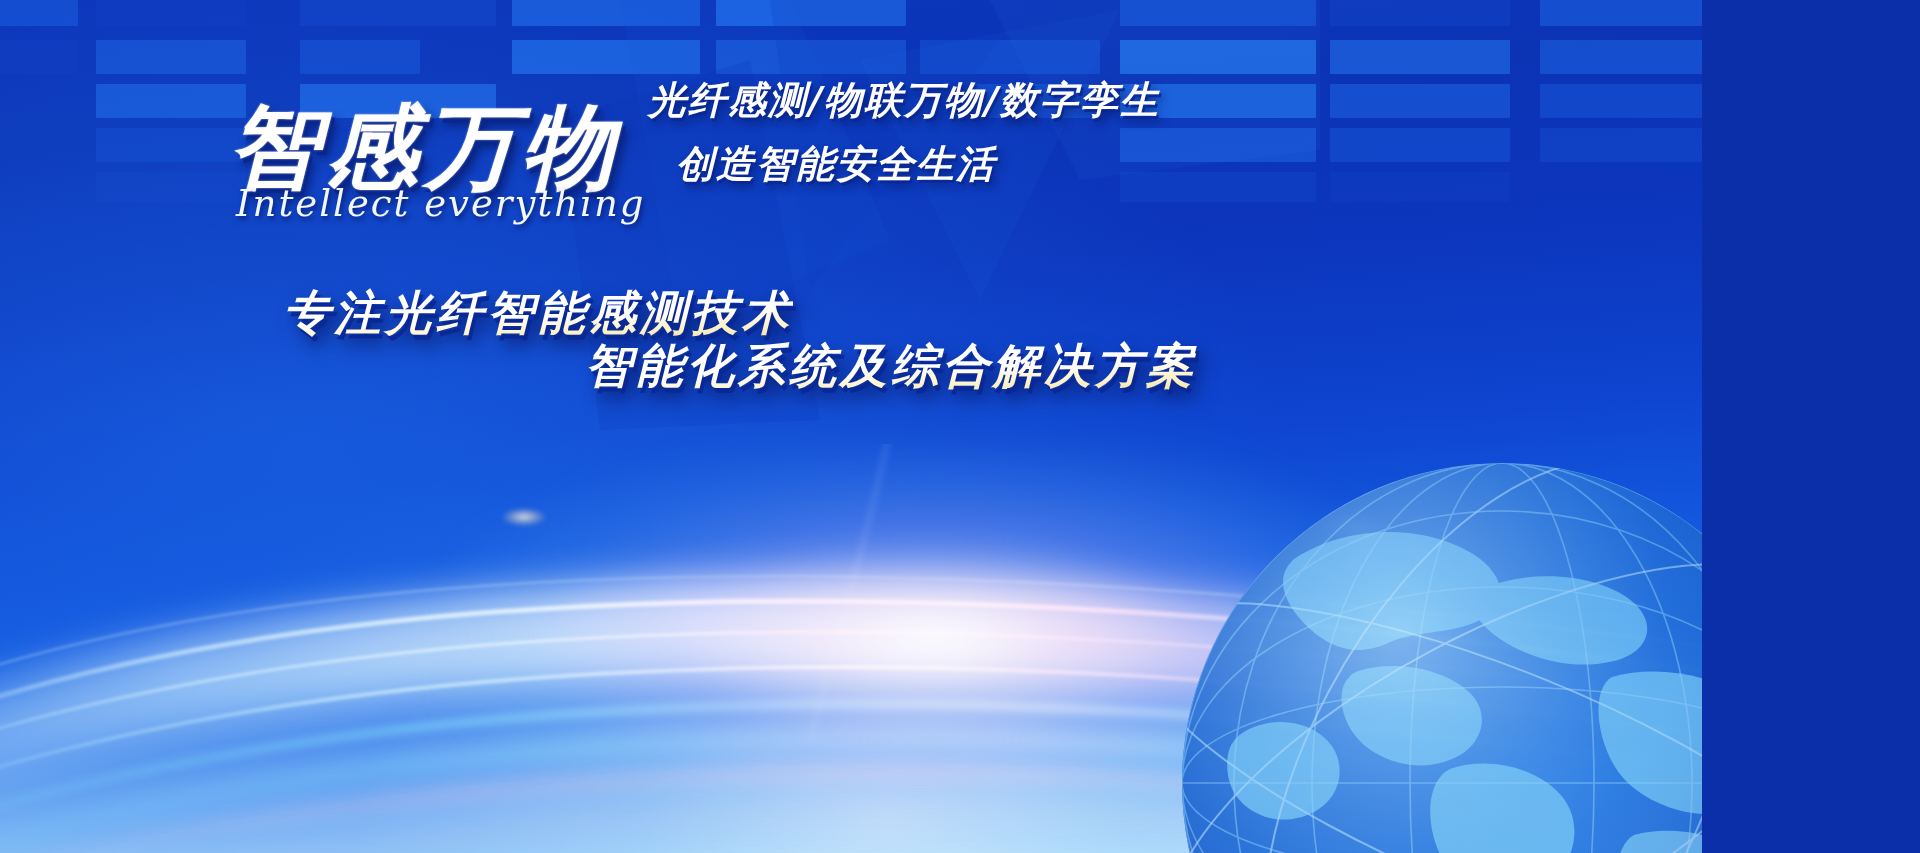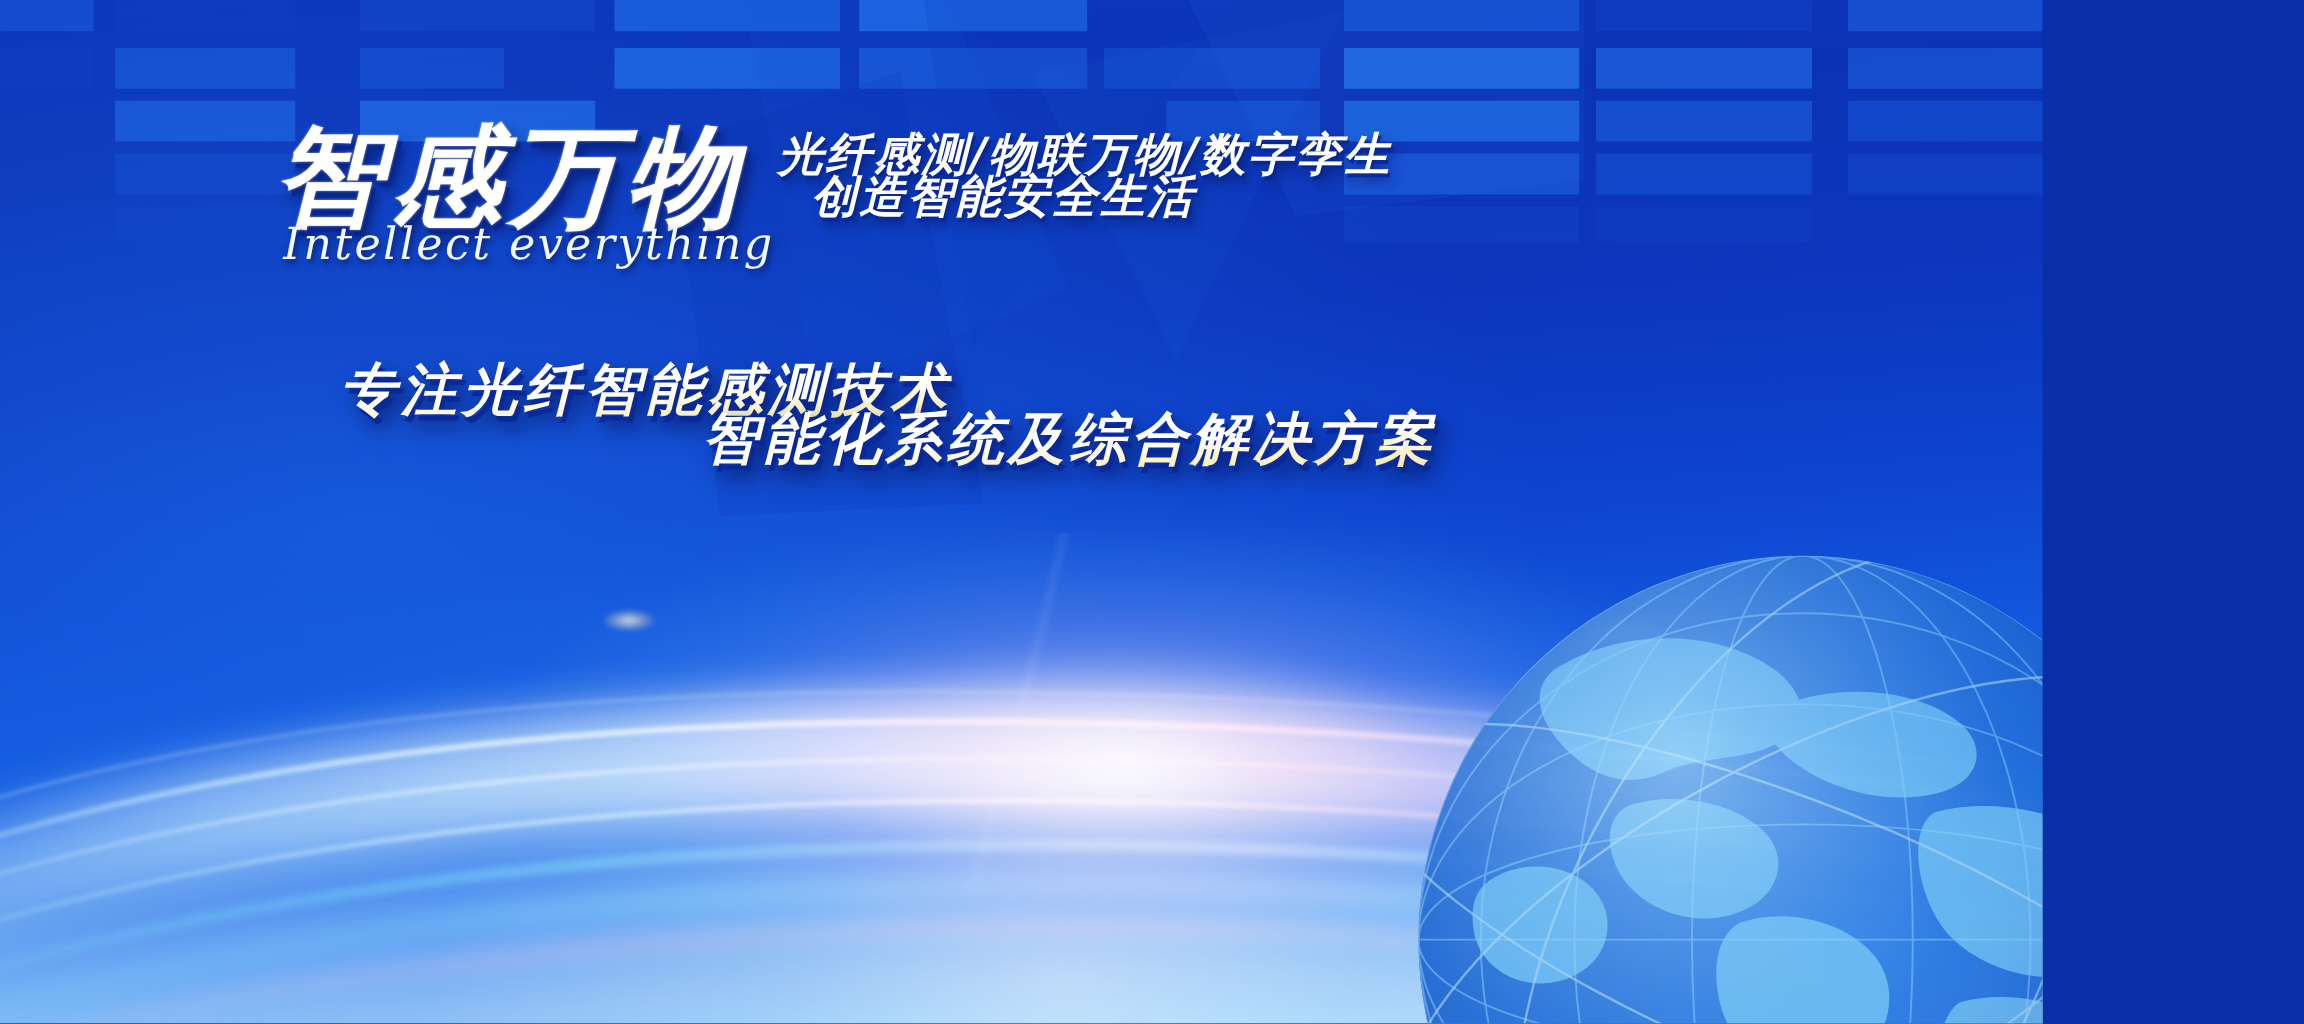--- a/index.html
+++ b/index.html
@@ -140,39 +140,39 @@
     font-weight: 700;
     font-style: italic;
     font-size: 38px;
     letter-spacing: 2px;
     color: #ffffff;
     white-space: nowrap;
     text-shadow:
       2px 3px 0 rgba(10,40,150,0.92),
       4px 6px 9px rgba(6,26,105,0.75);
   }
-  .tag-1 { left: 648px; top: 104px; }
+  .tag-1 { left: 648px; top: 75px; }
   .tag-2 { left: 676px; top: 139px; }
 
   .sub {
     position: absolute;
     font-family: "DejaVu Serif", "Liberation Serif", serif;
     font-weight: 700;
     font-style: italic;
     font-size: 47px;
     letter-spacing: 4px;
     white-space: nowrap;
     color: #ffffff;
     background: linear-gradient(178deg, #ffffff 0%, #ffffff 52%, #fdf3cf 72%, #f2dc95 100%);
     -webkit-background-clip: text;
     background-clip: text;
     -webkit-text-fill-color: transparent;
     filter: drop-shadow(3px 5px 0 rgba(10,40,150,0.92)) drop-shadow(5px 8px 9px rgba(6,26,105,0.7));
   }
-  .sub-1 { left: 283px; top: 294px; }
+  .sub-1 { left: 283px; top: 282px; }
   .sub-2 { left: 585px; top: 335px; }
 </style>
 </head>
 <body>
 
 <div class="banner">
 
   <div class="blocks">
 
     <div class="blk" style="left:0px;top:0px;width:78px;height:26px;background:rgba(30,96,226,.55);"></div>

